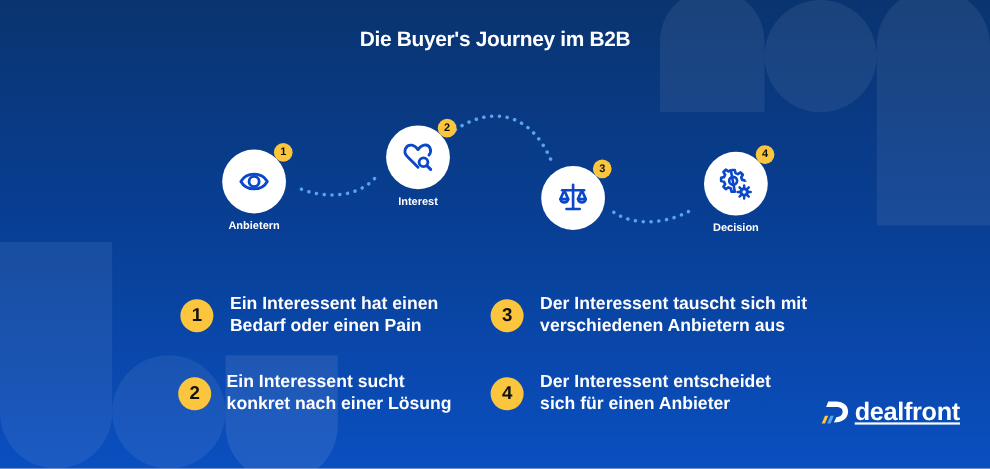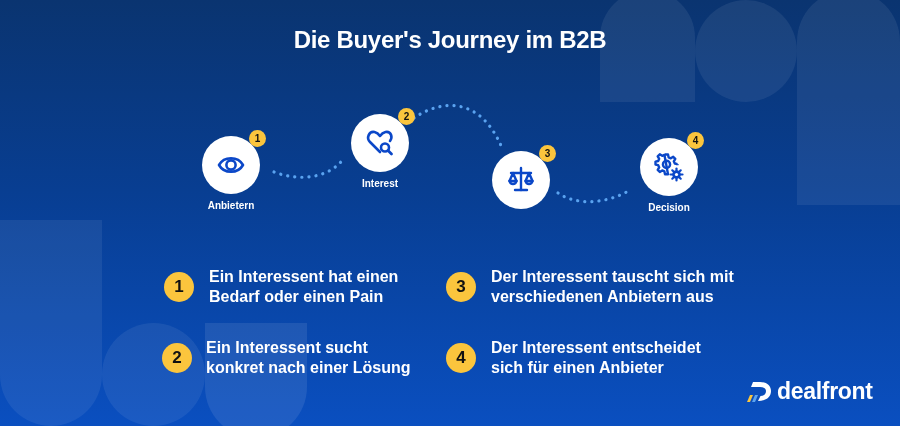--- a/index.html
+++ b/index.html
@@ -13,21 +13,21 @@
     .bgshape { position: absolute; background: rgba(255,255,255,0.07); }
     .bs1 { left: 600px; top: -10px; width: 95px; height: 112px; border-radius: 48px 48px 0 0; }
     .bs2 { left: 695px; top: 0; width: 102px; height: 102px; border-radius: 50%; }
     .bs3 { left: 797px; top: -10px; width: 103px; height: 215px; border-radius: 52px 52px 0 0; }
     .bs4 { left: 0; top: 220px; width: 102px; height: 206px; border-radius: 0 0 51px 51px; }
     .bs5 { left: 102px; top: 323px; width: 103px; height: 103px; border-radius: 50%; }
     .bs6 { left: 205px; top: 323px; width: 102px; height: 115px; border-radius: 0 0 51px 51px; background: rgba(255,255,255,0.09); }
 
     .title {
       position: absolute; left: 0; width: 900px; top: 26px;
-      text-align: center; font-size: 24px; font-weight: bold; letter-spacing: -0.3px;
+      text-align: center; font-size: 19px; font-weight: bold; letter-spacing: -0.3px;
       color: #fff;
     }
 
     .dots { position: absolute; left: 0; top: 0; width: 900px; height: 426px; pointer-events: none; }
 
     .step { position: absolute; width: 140px; text-align: center; }
     .step .circle {
       position: relative; width: 58px; height: 58px; margin: 0 auto;
       background: #fff; border-radius: 50%;
       display: flex; align-items: center; justify-content: center;
@@ -41,21 +41,21 @@
     .step .label { margin-top: 6px; font-size: 10px; font-weight: bold; color: #fff; }
 
     .item { position: absolute; display: flex; align-items: center; }
     .item .num {
       width: 30px; height: 30px; border-radius: 50%;
       background: #fbc53d; color: #111; font-size: 17px; font-weight: bold;
       display: flex; align-items: center; justify-content: center; flex-shrink: 0;
     }
     .item .text { margin-left: 16px; font-size: 16px; font-weight: bold; line-height: 20px; color: #fff; white-space: pre-line; }
 
-    .brand { position: absolute; left: 745px; top: 378px; display: flex; align-items: center; }
+    .brand { position: absolute; left: 745px; top: 361px; display: flex; align-items: center; text-decoration: underline; }
     .brand .name { font-size: 23px; font-weight: bold; color: #fff; margin-left: 4px; letter-spacing: -0.3px; }
   </style>
 </head>
 <body>
 
 <div class="bgshape bs1"></div>
 <div class="bgshape bs2"></div>
 <div class="bgshape bs3"></div>
 <div class="bgshape bs4"></div>
 <div class="bgshape bs5"></div>

